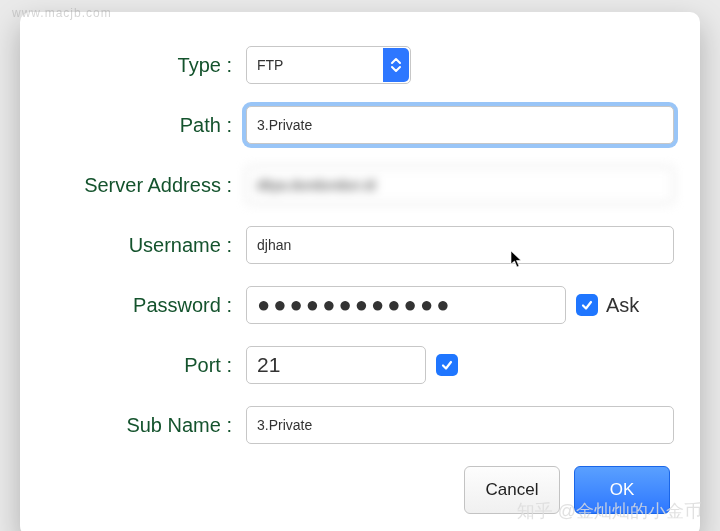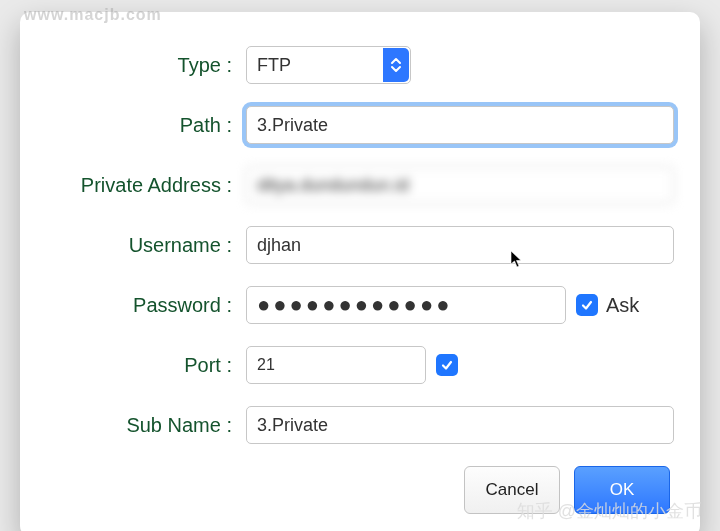--- a/index.html
+++ b/index.html
@@ -37,21 +37,21 @@
       flex: 1;
       display: flex;
       align-items: center;
       gap: 10px;
     }
     input[type=text], .select-box, .pw-display {
       height: 38px;
       border: 1px solid #c7c7c7;
       border-radius: 5px;
       background: #fff;
-      font-size: 18px;
+      font-size: 14px;
       padding: 4px 10px;
       color: #333;
     }
     .select-box {
       position: relative;
       width: 165px;
       display: flex;
       align-items: center;
       padding-right: 32px;
     }
@@ -124,25 +124,24 @@
       letter-spacing: 0;
     }
     .cursor {
       position: absolute;
       left: 510px; top: 250px;
       font-size: 16px;
       color: #000;
     }
     .watermark-tl {
       position: absolute;
-      top: 6px; left: 24px;
+      top: 6px; left: 12px;
       color: rgba(150,150,150,0.4);
-      font-size: 16px;
+      font-size: 12px;
       letter-spacing: 1px;
-      font-weight: bold;
     }
     .watermark-br {
       position: absolute;
       bottom: 8px; right: 18px;
       color: rgba(220,220,220,0.85);
       font-size: 18px;
       margin-top: 17px;
     }
   </style>
 </head>
@@ -168,21 +167,21 @@
   </div>
 
   <div class="row">
     <div class="label">Path :</div>
     <div class="field-area">
       <input type="text" class="input-full input-focused" value="3.Private" style="">
     </div>
   </div>
 
   <div class="row">
-    <div class="label">Private Address :</div>
+    <div class="label">Server Address :</div>
     <div class="field-area">
       <input type="text" class="input-full blur-field" value="ditya.dundundun.id" style="">
         <span style="position:absolute;"></span>
     </div>
   </div>
 
   <div class="row">
     <div class="label">Username :</div>
     <div class="field-area">
       <input type="text" class="input-full" value="djhan" style="">
@@ -200,21 +199,21 @@
             </svg>
         </span>
         <span>Ask</span>
       </div>
     </div>
   </div>
 
   <div class="row">
     <div class="label">Port :</div>
     <div class="field-area">
-      <input type="text" class="port-input" style="height: 38px; border: 1px solid rgb(199, 199, 199); border-radius: 5px; font-size: 16px; padding: 3px 10px;" value="21">
+      <input type="text" class="port-input" style="height: 38px; border: 1px solid rgb(199, 199, 199); border-radius: 5px; font-size: 21px; padding: 3px 10px;" value="21">
       <div class="cb-wrap">
         <span class="cb">
           <svg width="14" height="14" viewBox="0 0 14 14">
               <path d="M3 7.5 L6 10.5 L11 4" stroke="#fff" stroke-width="2.2" fill="none" stroke-linecap="round" stroke-linejoin="round"></path>
             </svg>
         </span>
       </div>
     </div>
   </div>
 

